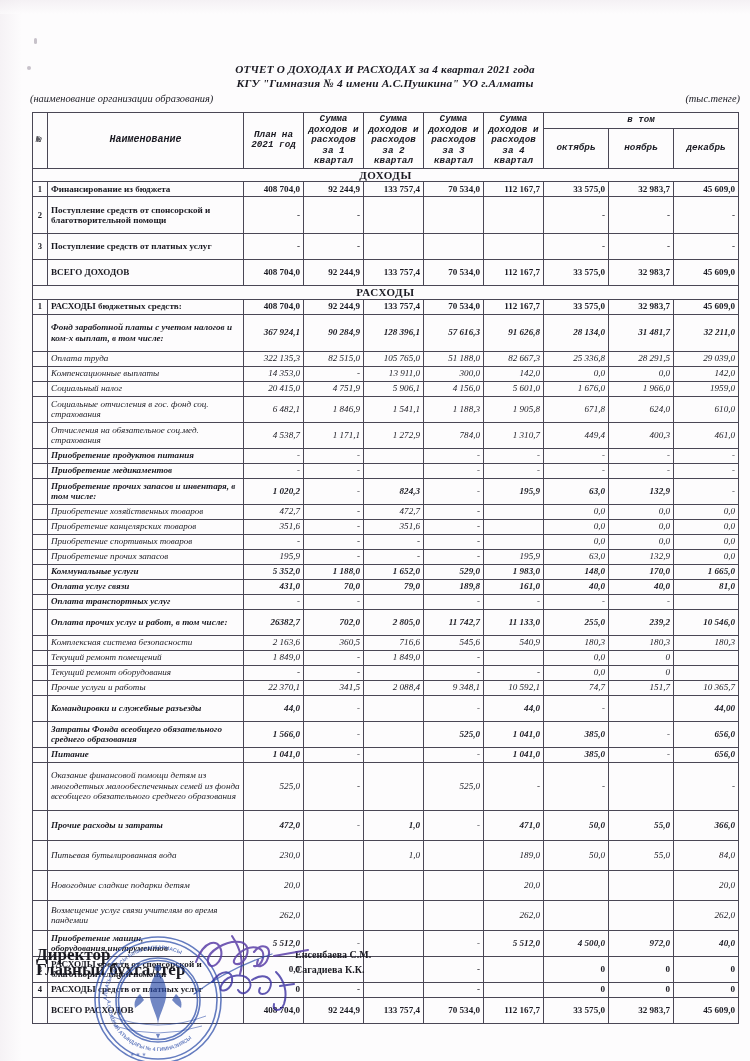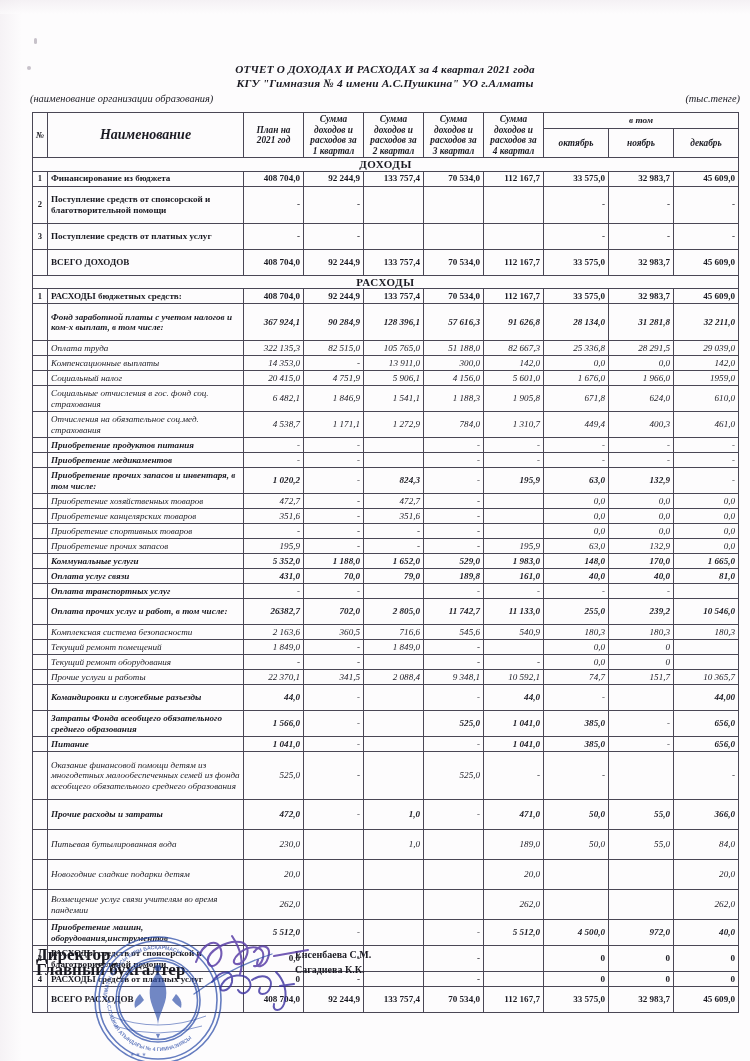--- a/index.html
+++ b/index.html
@@ -52,22 +52,23 @@
   .col-no{width:15px;}
   .col-name{width:196px;}
   .col-num{width:60px;}
   .col-mon{width:65px;}
 
   th.hd{
     font-style:italic;font-weight:bold;
     font-size:9.3px;text-align:center;
     line-height:11px;
     padding:2px 2px;
-  }
-  th.hd-name{font-size:14px;text-align:center;}
+    font-family:Liberation Mono, monospace;
+  }
+  th.hd-name{font-size:10px;text-align:center;}
   th.hd-no{font-size:9px;vertical-align:bottom;text-align:left;padding-bottom:2px;}
   th.hd-vtom{font-size:9.2px;font-style:italic;font-weight:bold;}
 
   td.sect{
     text-align:center;font-weight:bold;
     font-size:11px;letter-spacing:.6px;
     padding:1px 0;
   }
   td.no{text-align:center;font-size:8.6px;font-weight:bold;}
   td.nm{text-align:left;padding-left:4px;margin-left:8px;}
@@ -217,21 +218,21 @@
         </tr>
         <tr class="h3">
           <td class="no"></td>
           <td class="nm bi">Фонд заработной платы с учетом налогов и ком-х выплат, в том числе:</td>
           <td class="v bi">367 924,1</td>
           <td class="v bi">90 284,9</td>
           <td class="v bi">128 396,1</td>
           <td class="v bi">57 616,3</td>
           <td class="v bi">91 626,8</td>
           <td class="v bi">28 134,0</td>
-          <td class="v bi">31 281,8</td>
+          <td class="v bi">31 481,7</td>
           <td class="v bi">32 211,0</td>
         </tr>
         <tr class="h1">
           <td class="no"></td>
           <td class="nm it">Оплата труда</td>
           <td class="v it">322 135,3</td>
           <td class="v it">82 515,0</td>
           <td class="v it">105 765,0</td>
           <td class="v it">51 188,0</td>
           <td class="v it">82 667,3</td>

